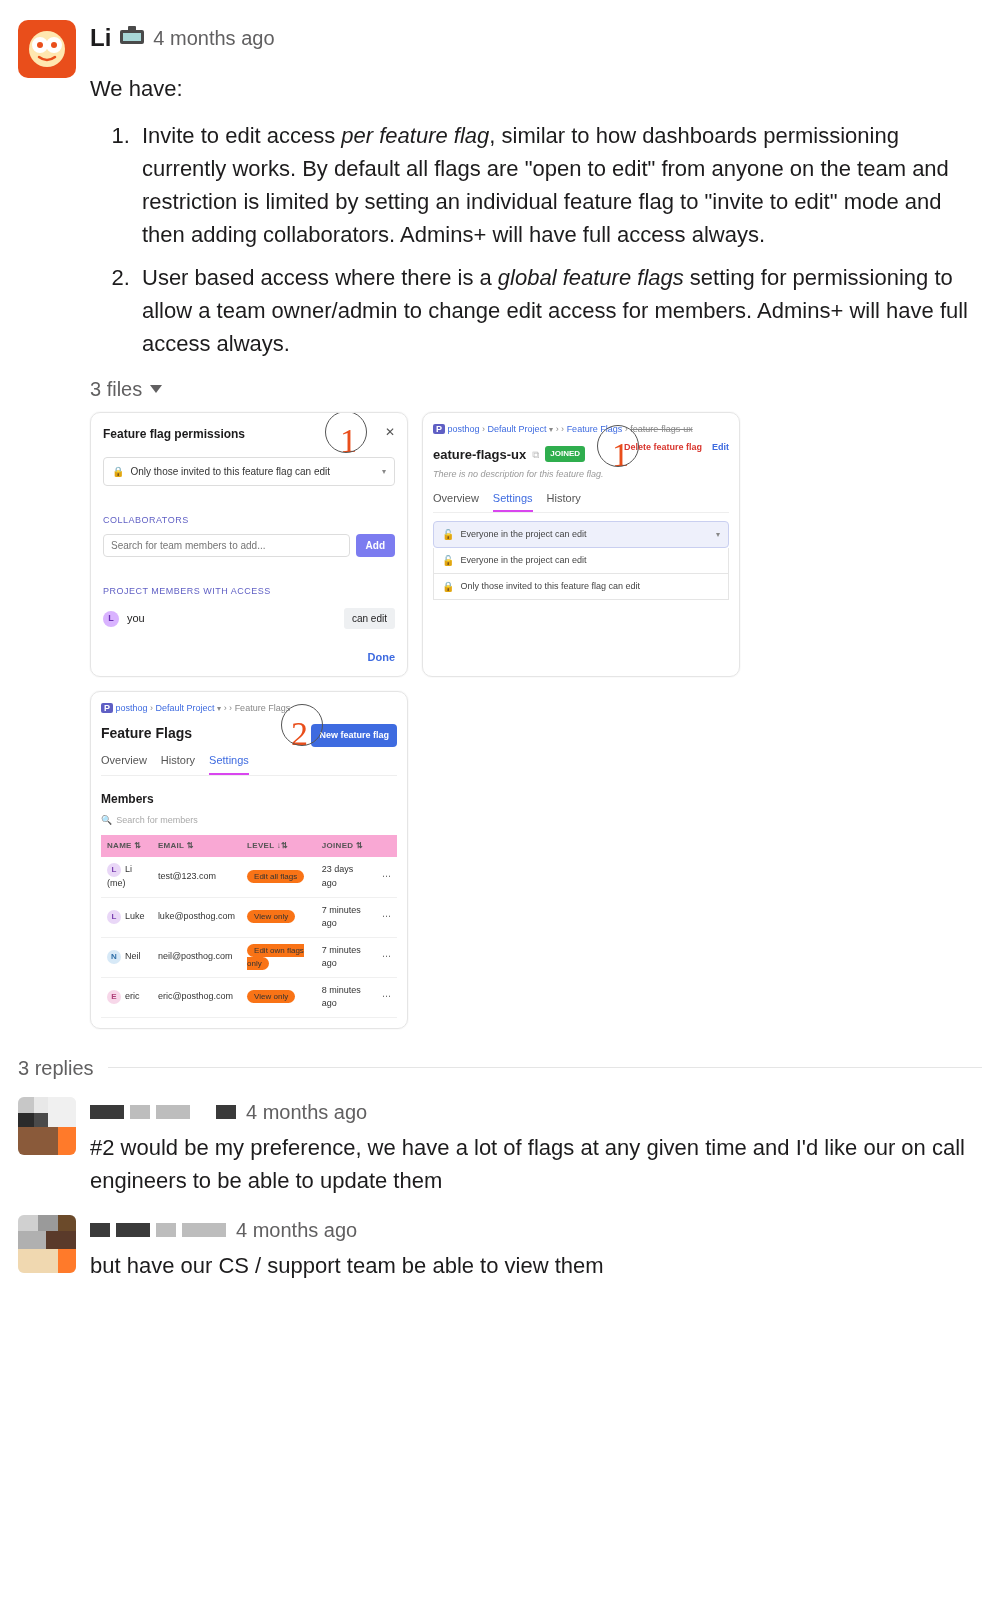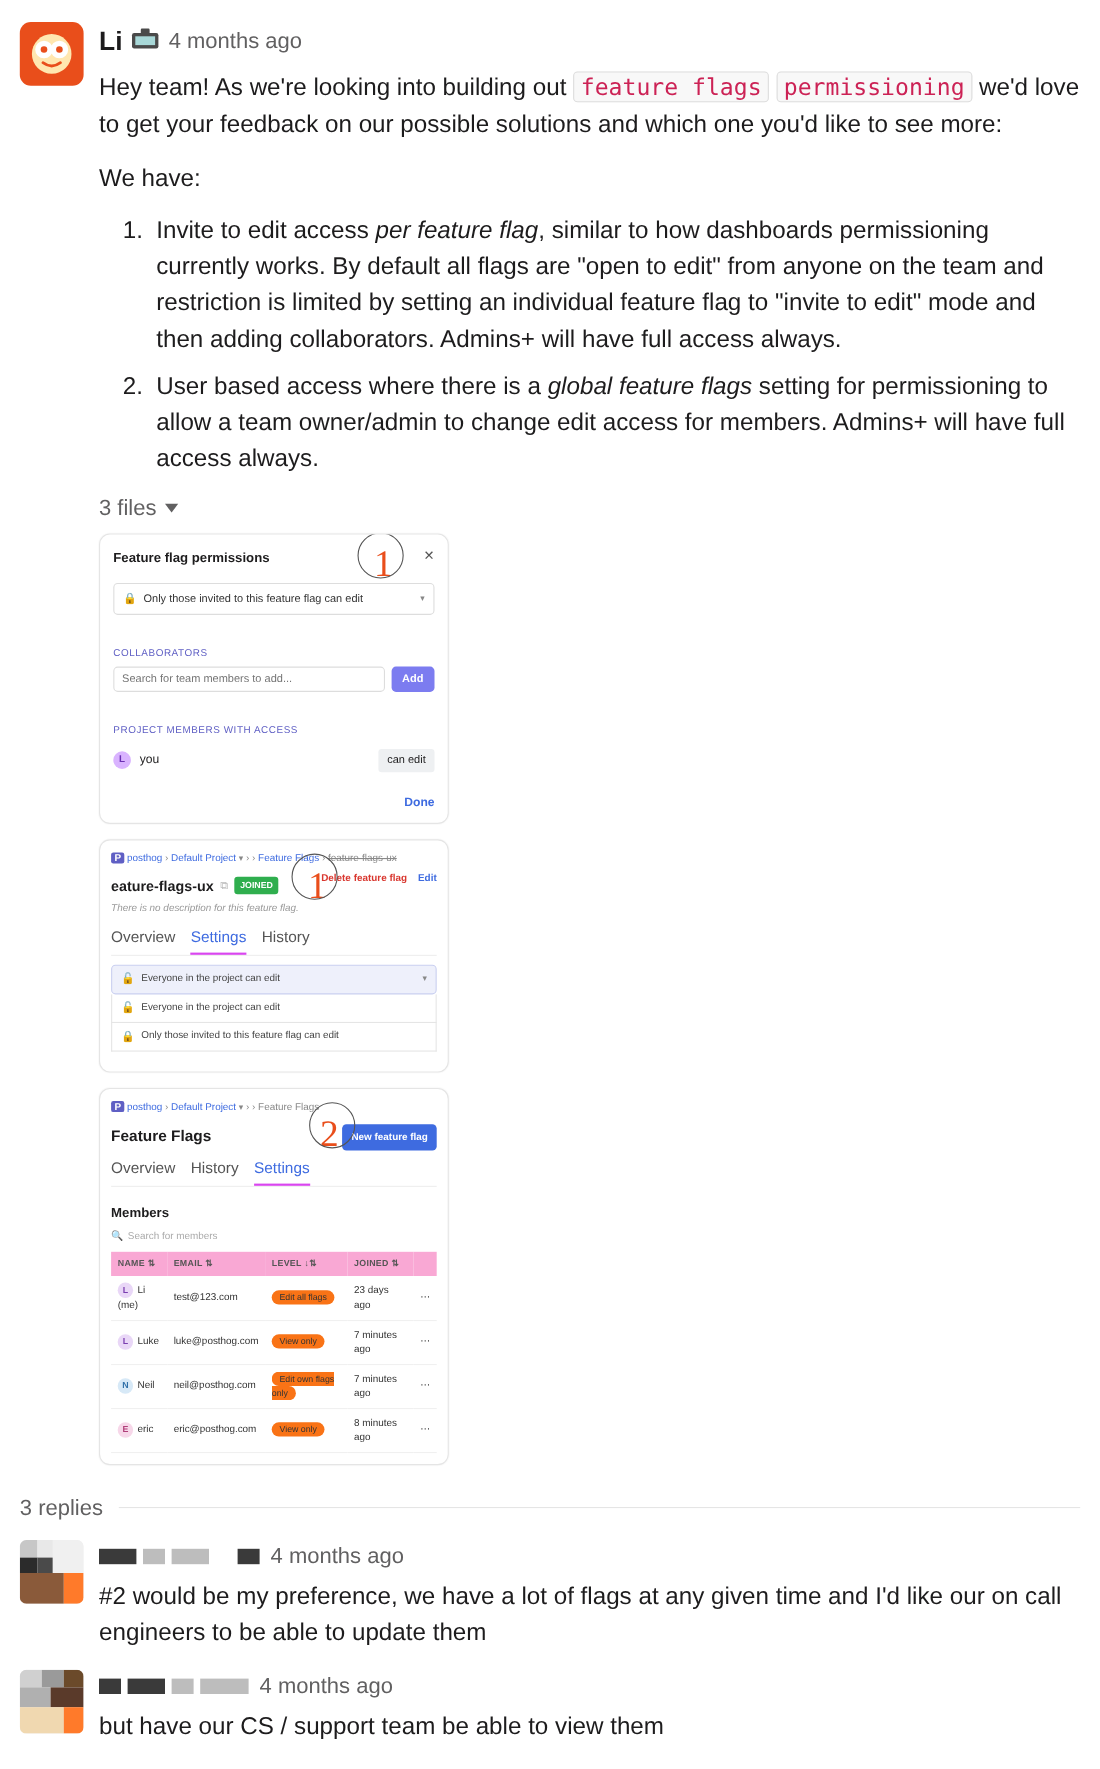--- a/index.html
+++ b/index.html
@@ -39,21 +39,21 @@
   ol li { margin-bottom: 10px; padding-left: 6px; }
   em { font-style: italic; }
   .files-row {
     display:flex; align-items:center; gap:8px;
     color:#616061; font-size:20px; margin: 14px 0 8px;
   }
   .caret-down {
     width:0; height:0; border-left:6px solid transparent;
     border-right:6px solid transparent; border-top:8px solid #616061;
   }
-  .thumbs { display:flex; flex-wrap:wrap; gap:14px; margin-left:0;flex-direction:column; }
+  .thumbs { display:flex; flex-wrap:wrap; gap:14px; margin-left:0; }
   .thumb {
     border:1px solid #e5e5e5; border-radius:10px;
     background:#fff; overflow:hidden;
     font-size:10px;
     box-shadow: 0 0 0 1px rgba(0,0,0,0.02);
   }
   .t1, .t2 { width: 318px; }
   .t3 { width: 318px; }
   
   .t1-inner { padding: 12px 12px 10px; position:relative; }
@@ -94,21 +94,21 @@
   .t2 .crumbs { font-size:9px; color:#888;}
   .t2 .crumbs a{ color:#3e6be0; text-decoration:none;}
   .t2 .hrow { display:flex; align-items:center; gap:6px; margin-top:8px;}
   .t2 .ftitle { font-weight:700; font-size:13px;}
   .enabled { background:#2fae4e; color:#fff; font-size:8px; padding:2px 5px; border-radius:3px; font-weight:700;}
   .copyic { color:#bbb; font-size:10px;}
   .t2 .actions { position:absolute; top:28px; right:10px; font-size:9px; display:flex; gap:10px;font-weight:bold;}
   .del { color:#d9372f;}
   .editlnk{ color:#3e6be0;}
   .desc { color:#999; font-size:9px; font-style:italic; margin-top:4px;}
-  .tabs { display:flex; gap:14px; font-size:14px; margin-top:8px; color:#555; border-bottom:1px solid #eee;}
+  .tabs { display:flex; gap:14px; font-size:11px; margin-top:8px; color:#555; border-bottom:1px solid #eee;}
   .tabs span{ padding-bottom:4px;}
   .tabs .act{ color:#3e6be0; border-bottom:2px solid #d946ef;}
   .perm-sel{ margin-top:8px; background:#eef0fb; border:1px solid #c9cff0; border-radius:4px;
     padding:5px 8px; font-size:9px; display:flex; gap:6px; align-items:center; color:#444;}
   .perm-sel .car{margin-left:auto; color:#888; font-size:8px;}
   .opt { border:1px solid #e5e5e5; border-top:none; padding:5px 8px; font-size:9px;
     display:flex; gap:6px; align-items:center; color:#444;}
   .t2 .bignum { top: 16px; right: 110px; }
   .t2 .circ { top: 12px; right: 100px; }
   
@@ -163,26 +163,20 @@
       <span class="author">Li</span>
       <span>
         <svg width="26" height="22" viewBox="0 0 26 22">
           <rect x="1" y="6" width="24" height="14" rx="2" fill="#4a4a4a"></rect>
           <rect x="4" y="9" width="18" height="8" fill="#a8d8d8"></rect>
           <rect x="9" y="2" width="8" height="5" rx="1" fill="#4a4a4a"></rect>
         </svg>
       </span>
       <span class="ts">4 months ago</span>
     </div>
-    <div>
-      <span>Hey team! As we're looking into building out </span>
-      <span class="code-chip">feature flags</span>
-      <span class="code-chip">permissioning</span>
-      <span> we'd love to get your feedback on our possible solutions and which one you'd like to see more:</span>
-    </div>
     <p style="margin:16px 0 0;">We have:</p>
     <ol>
       <li>
         <span>Invite to edit access </span><em>per feature flag</em><span>, similar to how dashboards permissioning currently works. By default all flags are "open to edit" from anyone on the team and restriction is limited by setting an individual feature flag to "invite to edit" mode and then adding collaborators. Admins+ will have full access always.</span>
       </li>
       <li>
         <span>User based access where there is a </span><em>global feature flags</em><span> setting for permissioning to allow a team owner/admin to change edit access for members. Admins+ will have full access always.</span>
       </li>
     </ol>
 

